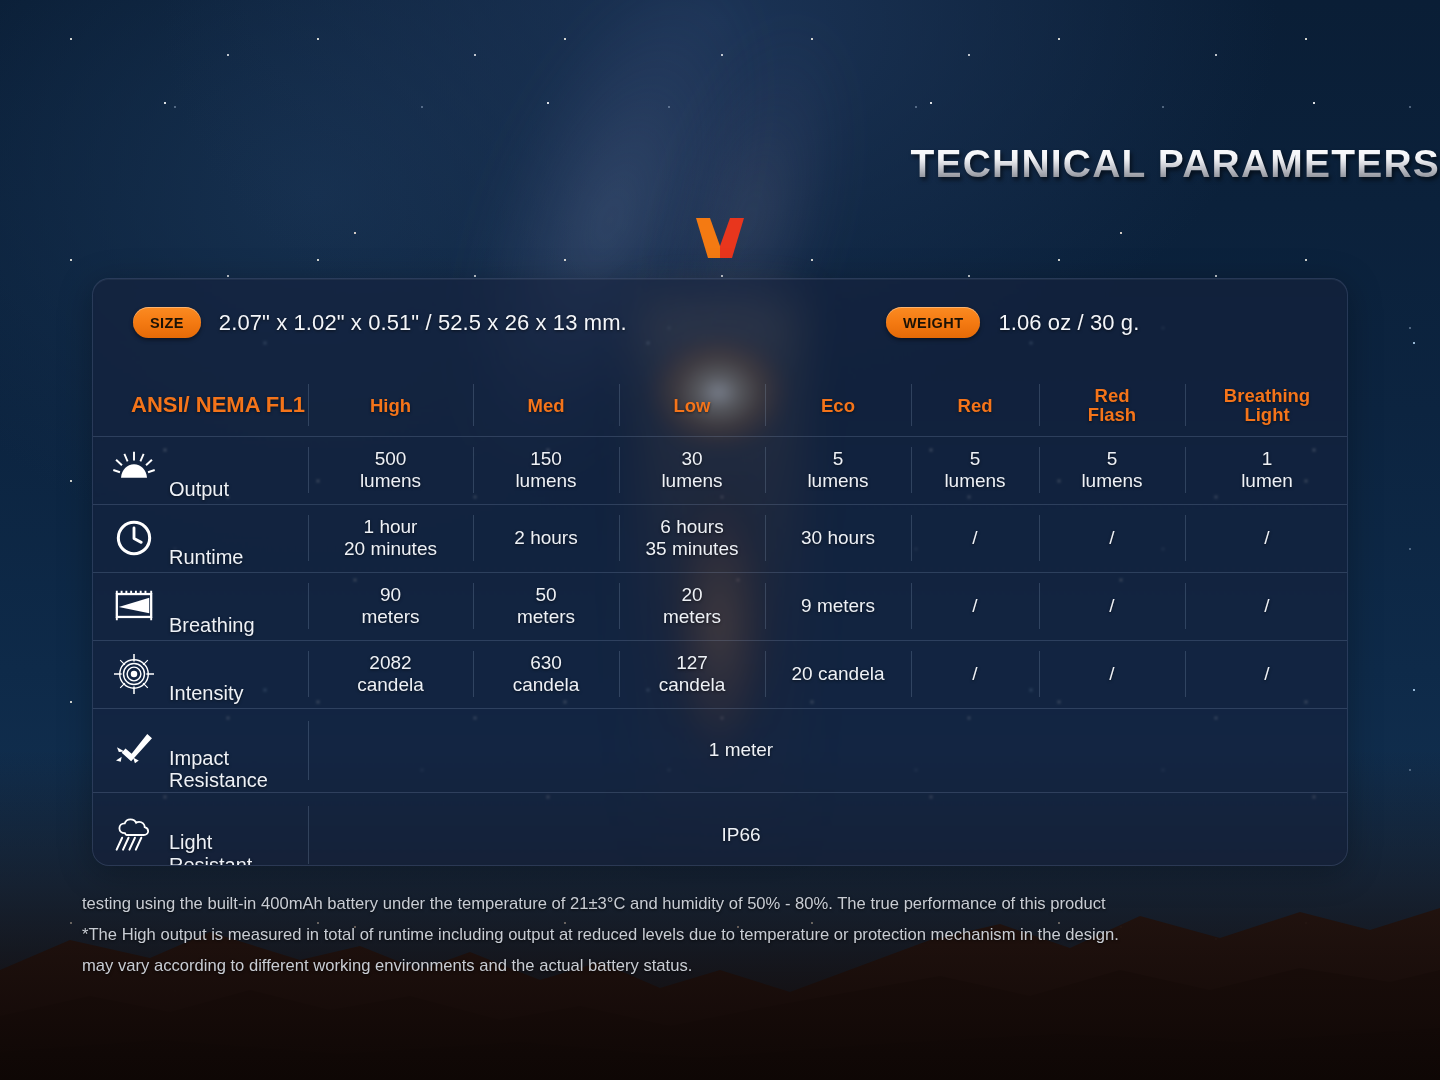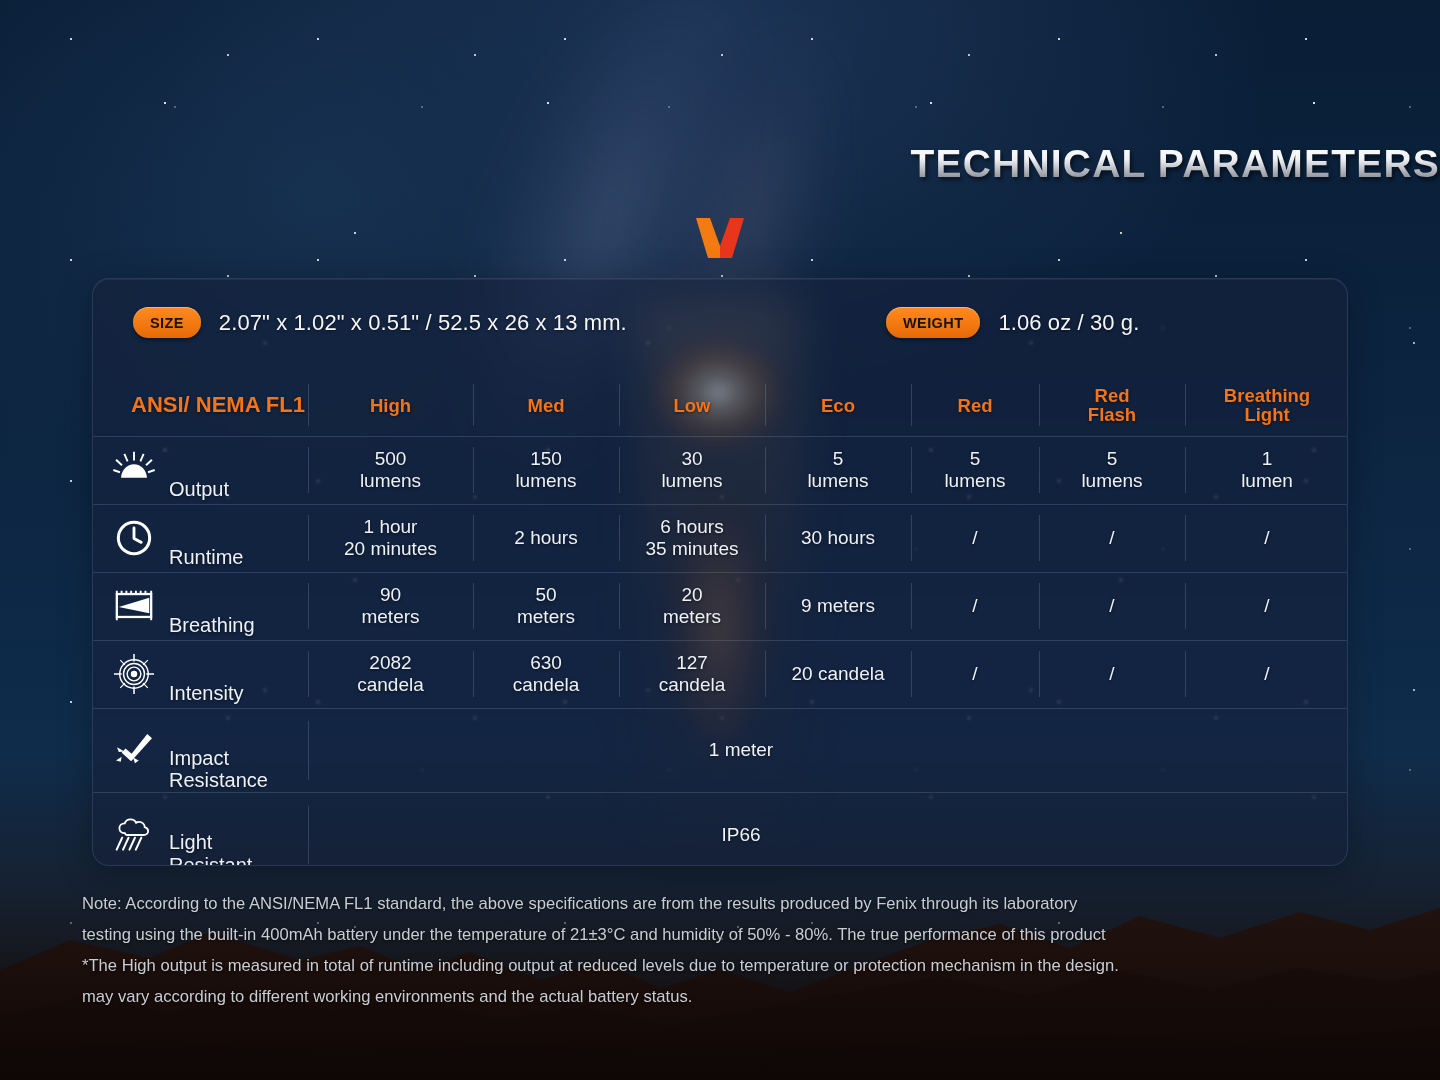--- a/index.html
+++ b/index.html
@@ -494,19 +494,18 @@
             </span>
           </div>
         </td>
         <td class="vdiv" colspan="7" style="padding-right:175px;">IP66</td>
       </tr>
     </tbody>
       </table>
   </div>
 
   <div class="note">
-    <p>Note: According to the ANSI/NEMA FL1 standard, the above specifications are from the results produced by Fenix through its laboratory</p>
     <p>testing using the built-in 400mAh battery under the temperature of 21±3°C and humidity of 50% - 80%. The true performance of this product</p>
     <p>*The High output is measured in total of runtime including output at reduced levels due to temperature or protection mechanism in the design.</p>
     <p>may vary according to different working environments and the actual battery status.</p>
   </div>
 
 </div>
 
 </body></html>

